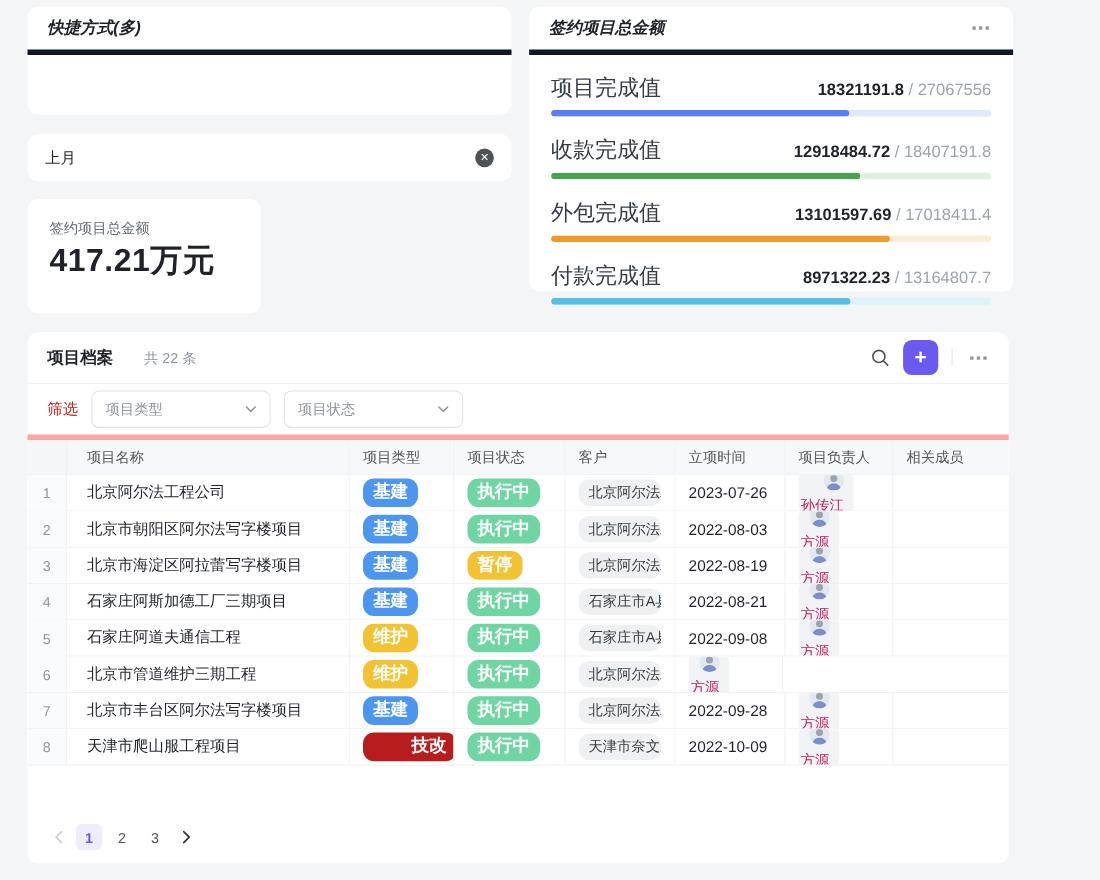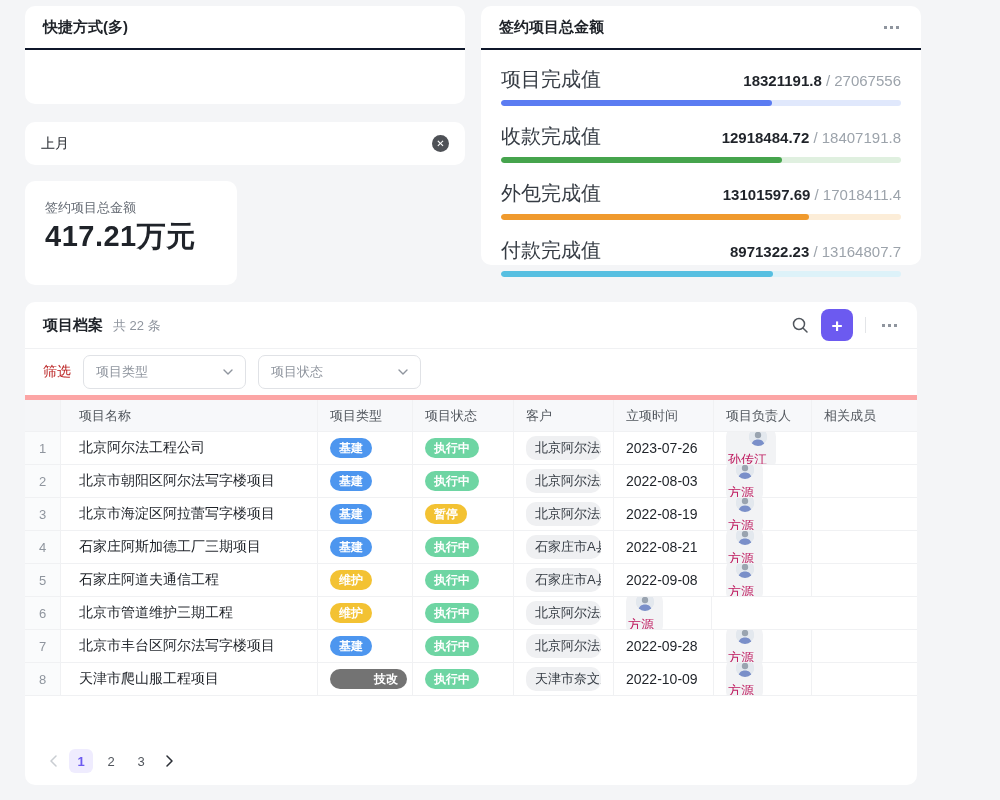--- a/index.html
+++ b/index.html
@@ -5,21 +5,21 @@
   * { margin:0; padding:0; box-sizing:border-box; }
   html,body { background:#F4F5F7; }
   body { font-family:"Liberation Sans","DejaVu Sans",sans-serif; color:#1F2329; }
   #screen { position:relative; width:1000px; height:800px; background:#F4F5F7; overflow:hidden; }
 
   .card { position:absolute; background:#fff; border-radius:10px; }
 
   
   #shortcuts { left:25px; top:6px; width:440px; height:98px; }
   .card-head { display:flex; align-items:center; justify-content:space-between;
-               height:44px; padding:0 18px; border-bottom:2px solid #0f172a; }
+               height:44px; padding:0 18px; border-bottom:5px solid #0f172a;font-style:italic; }
   .card-title { font-size:15px; font-weight:bold; color:#1F2329; }
 
   
   #filter-chip { left:25px; top:122px; width:440px; height:43px; display:flex;
                  align-items:center; justify-content:space-between; padding:0 16px; }
   #filter-chip .chip-label { font-size:14px; color:#1F2329; }
   .close-circle { width:17px; height:17px; border-radius:50%; background:#4E5156; color:#fff;
                   display:flex; align-items:center; justify-content:center; font-size:10px;
                   line-height:1; cursor:pointer; }
 
@@ -40,21 +40,21 @@
   .pvals { font-size:15px; }
   .pv { font-weight:bold; color:#1F2329; }
   .pt { color:#9CA3AB; }
   .ptrack { height:6px; border-radius:3px; overflow:hidden; }
   .pfill { height:100%; border-radius:3px; }
 
   
   #table-card { left:25px; top:302px; width:892px; height:483px; }
   #table-head { height:46px; display:flex; align-items:center; justify-content:space-between;
                 padding:0 16px 0 18px; }
-  .th-left { display:flex; align-items:baseline; gap:10px; }
+  .th-left { display:flex; align-items:baseline; gap:28px; }
   .tbl-title { font-size:15px; font-weight:bold; }
   .tbl-count { font-size:13px; color:#8F959E; }
   .th-right { display:flex; align-items:center; gap:12px; }
   .icon-btn { display:flex; align-items:center; justify-content:center; cursor:pointer; }
   .add-btn { width:32px; height:32px; border-radius:8px; background:#6C5AF0; color:#fff;
              font-size:19px; font-weight:bold; display:flex; align-items:center;
              justify-content:center; cursor:pointer; line-height:1; }
   .vdiv { width:1px; height:16px; background:#E3E5E8; }
 
   #filter-row { height:47px; display:flex; align-items:center; gap:12px; padding:0 18px;
@@ -72,21 +72,21 @@
   .td { display:flex; align-items:center; padding:0 12px; border-right:1px solid #F0F1F3;
         overflow:hidden; white-space:nowrap; }
   .td:last-child { border-right:none; }
   .c0 { width:36px; justify-content:center; padding:0; background:#FAFBFC; color:#8F959E; font-size:13px; }
   .thead .c0 { background:#F5F6F8; }
   .c1 { width:257px; padding-left:18px; }
   .c2 { width:95px; } .c3 { width:101px; } .c4 { width:100px; }
   .c5 { width:100px; } .c6 { width:98px; } .c7 { width:105px; }
   .thead .td { color:#51565D; font-size:13px; }
 
-  .badge { color:#fff; font-size:12px; font-weight:bold; padding:3px 9px; border-radius:10px;
+  .badge { color:#fff; font-size:16px; font-weight:bold; padding:3px 9px; border-radius:10px;
            line-height:1.2; }
   .pill { background:#EFF0F2; color:#363C44; font-size:13px; padding:3px 9px; border-radius:10px;
           max-width:82px; overflow:hidden; white-space:nowrap; display:inline-block; }
   .owner { background:#F2F3F5; border-radius:11px; padding:2px 9px 2px 2px; display:inline-flex;
            align-items:flex-end; gap:5px; font-size:13px; color:#be185d;flex-direction:column; }
   .avatar { width:18px; height:18px; border-radius:50%; background:#DDE3EA; overflow:hidden;
             display:block; }
 
   
   #pagination { position:absolute; left:18px; bottom:12px; display:flex; align-items:center; gap:6px; }
@@ -411,21 +411,21 @@
         <span>方源</span>
       </span>
     </div>
     <div class="td c7"></div>
   </div>
 
   <div class="trow">
     <div class="td c0">8</div>
     <div class="td c1">天津市爬山服工程项目</div>
     <div class="td c2">
-              <span class="badge" style="background: #737373; padding-left: 44px;">技改</span>
+              <span class="badge" style="background: #b91c1c; padding-left: 44px;">技改</span>
             </div>
     <div class="td c3">
               <span class="badge" style="background: rgb(110, 213, 163);">执行中</span>
             </div>
     <div class="td c4">
               <span class="pill">天津市奈文摩</span>
             </div>
     <div class="td c5">2022-10-09</div>
     <div class="td c6">
       <span class="owner">

